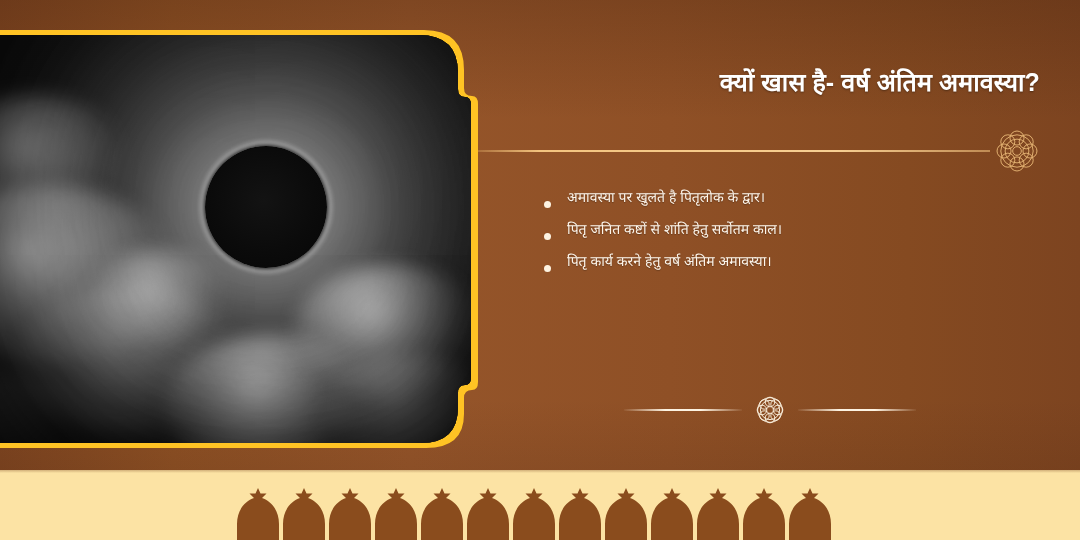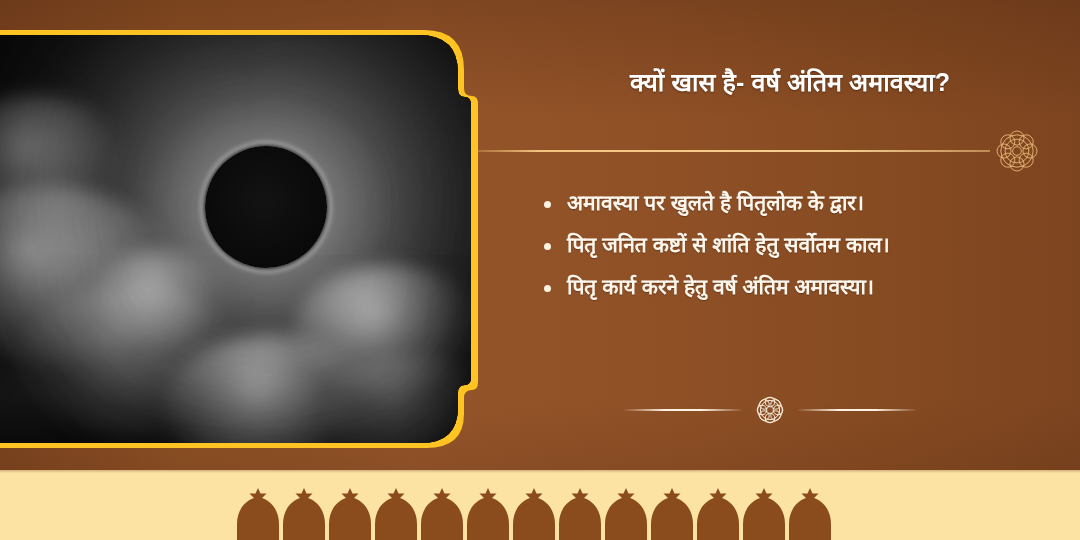--- a/index.html
+++ b/index.html
@@ -121,21 +121,21 @@
     z-index:4;
   }
   .title {
     position:absolute;
     left:40px; top:66px;
     width:500px;
     color:#ffffff;
     font-size:25px;
     font-weight:bold;
     letter-spacing:.1px;
-    text-align:center;
+    text-align:right;
     text-shadow:0 1px 2px rgba(0,0,0,.35);
     line-height:1.3;
   }
   .title-rule {
     position:absolute;
     left:-22px; top:150px;
     width:512px; height:2px;
     background:linear-gradient(90deg, rgba(248,200,120,.25) 0%, #f3c47f 12%, #f7cf92 70%, rgba(243,196,127,.55) 100%);
   }
   .rosette-top {
@@ -156,23 +156,23 @@
   }
   .dot {
     flex:0 0 auto;
     width:7px; height:7px;
     border-radius:50%;
     background:#fdf3e2;
     margin:13px 16px 0 14px;
   }
   .bullet-text {
     color:#fdf6ec;
-    font-size:21px;
+    font-size:14px;
     line-height:1.42;
-    font-weight:700;
+    font-weight:400;
     text-shadow:0 1px 1px rgba(0,0,0,.28);
   }
 
   .divider {
     position:absolute;
     left:110px; top:392px;
     width:320px; height:36px;
     display:flex;
     align-items:center;
     justify-content:center;

